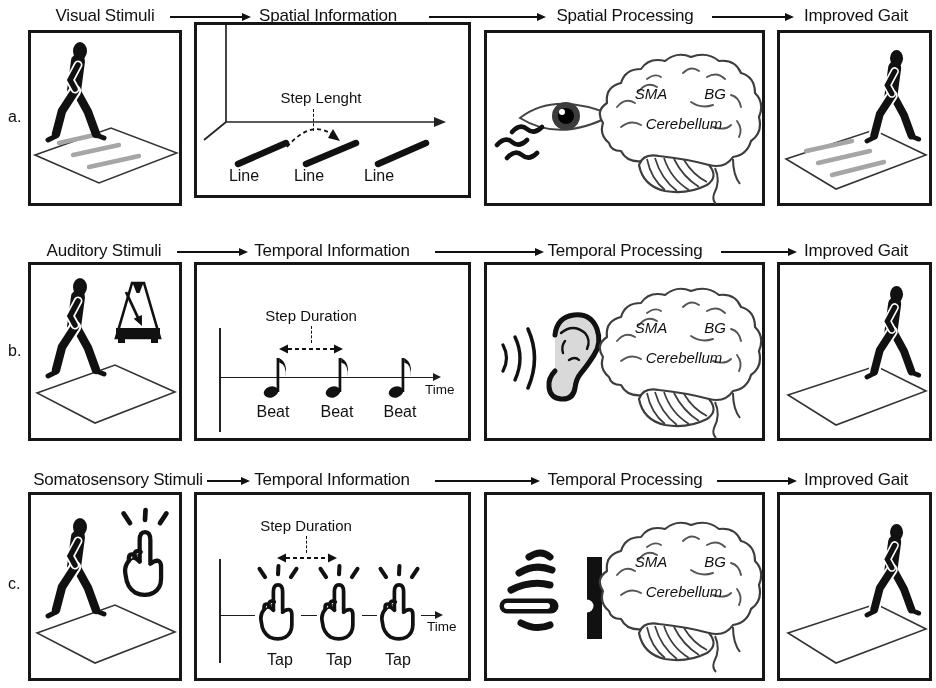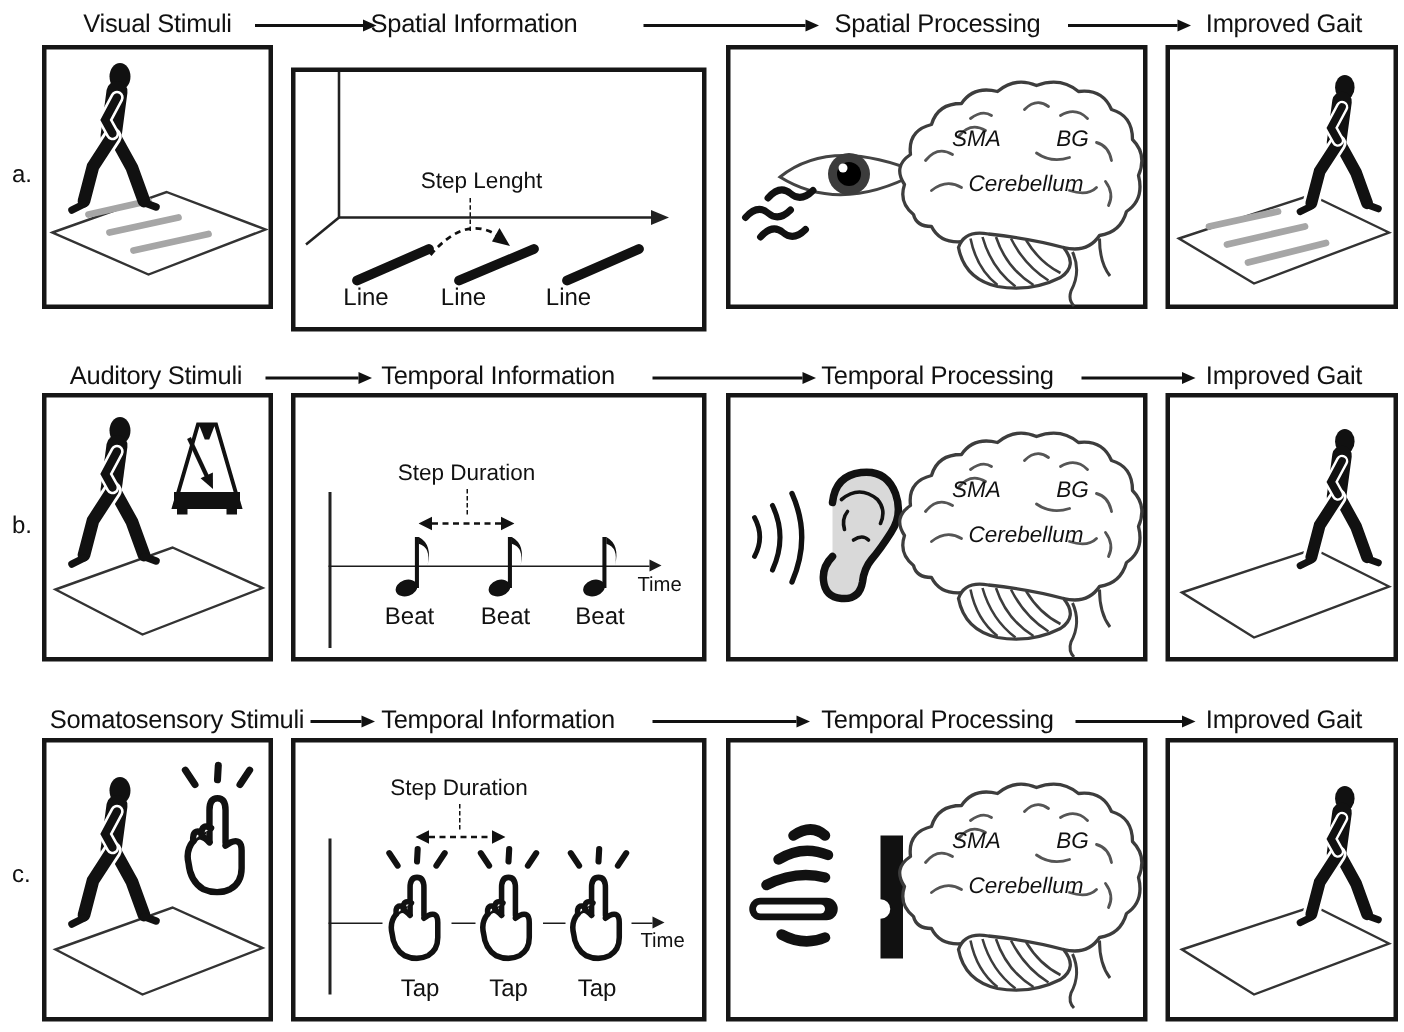--- a/index.html
+++ b/index.html
@@ -71,41 +71,41 @@
         <path d="M11,50 Q10,42 17,45"></path>
         <path d="M16,46 Q16,39 22,42"></path>
       </g>
     </g>
   </defs>
 </svg>
 
 <div>
   <span class="stage" style="left:105px; top:6px">Visual Stimuli</span>
   <span class="harrow" style="left:170px; top:16px; width:72px"></span>
-  <span class="stage" style="left:316px; top:6px">Spatial Information</span>
+  <span class="stage" style="left:328px; top:6px">Spatial Information</span>
   <span class="harrow" style="left:429px; top:16px; width:108px"></span>
   <span class="stage" style="left:625px; top:6px">Spatial Processing</span>
   <span class="harrow" style="left:712px; top:16px; width:73px"></span>
   <span class="stage" style="left:856px; top:6px">Improved Gait</span>
 
   <span class="rletter" style="left:8px; top:108px">a.</span>
 
   <div class="panel" style="left:28px; top:30px; width:154px; height:176px">
     <svg class="abs" style="left:0;top:0" width="148" height="170" viewBox="0 0 148 170">
       <polygon points="4,122 80,95 146,120 68,150" fill="#fff" stroke="#333" stroke-width="1.6"></polygon>
       <g stroke="#a6a6a6" stroke-width="4.5" stroke-linecap="round">
         <line x1="28" y1="110" x2="68" y2="101"></line>
         <line x1="42" y1="122" x2="88" y2="112"></line>
         <line x1="58" y1="134" x2="108" y2="123"></line>
       </g>
       <use href="#sym-walker" transform="translate(14,8)"></use>
     </svg>
   </div>
 
-  <div class="panel" style="left:194px; top:45px; width:277px; height:176px">
+  <div class="panel" style="left:194px; top:22px; width:277px; height:176px">
     <svg class="abs" style="left:0;top:0" width="271" height="170" viewBox="0 0 271 170">
       <g stroke="#222" stroke-width="1.7" fill="none">
         <line x1="29" y1="0" x2="29" y2="97"></line>
         <line x1="29" y1="97" x2="240" y2="97"></line>
         <line x1="29" y1="97" x2="7" y2="115"></line>
       </g>
       <polygon points="249,97 237,92 237,102" fill="#222"></polygon>
       <g stroke="#111" stroke-width="6.5" stroke-linecap="round">
         <line x1="41" y1="139" x2="89" y2="118"></line>
         <line x1="109" y1="139" x2="159" y2="118"></line>

